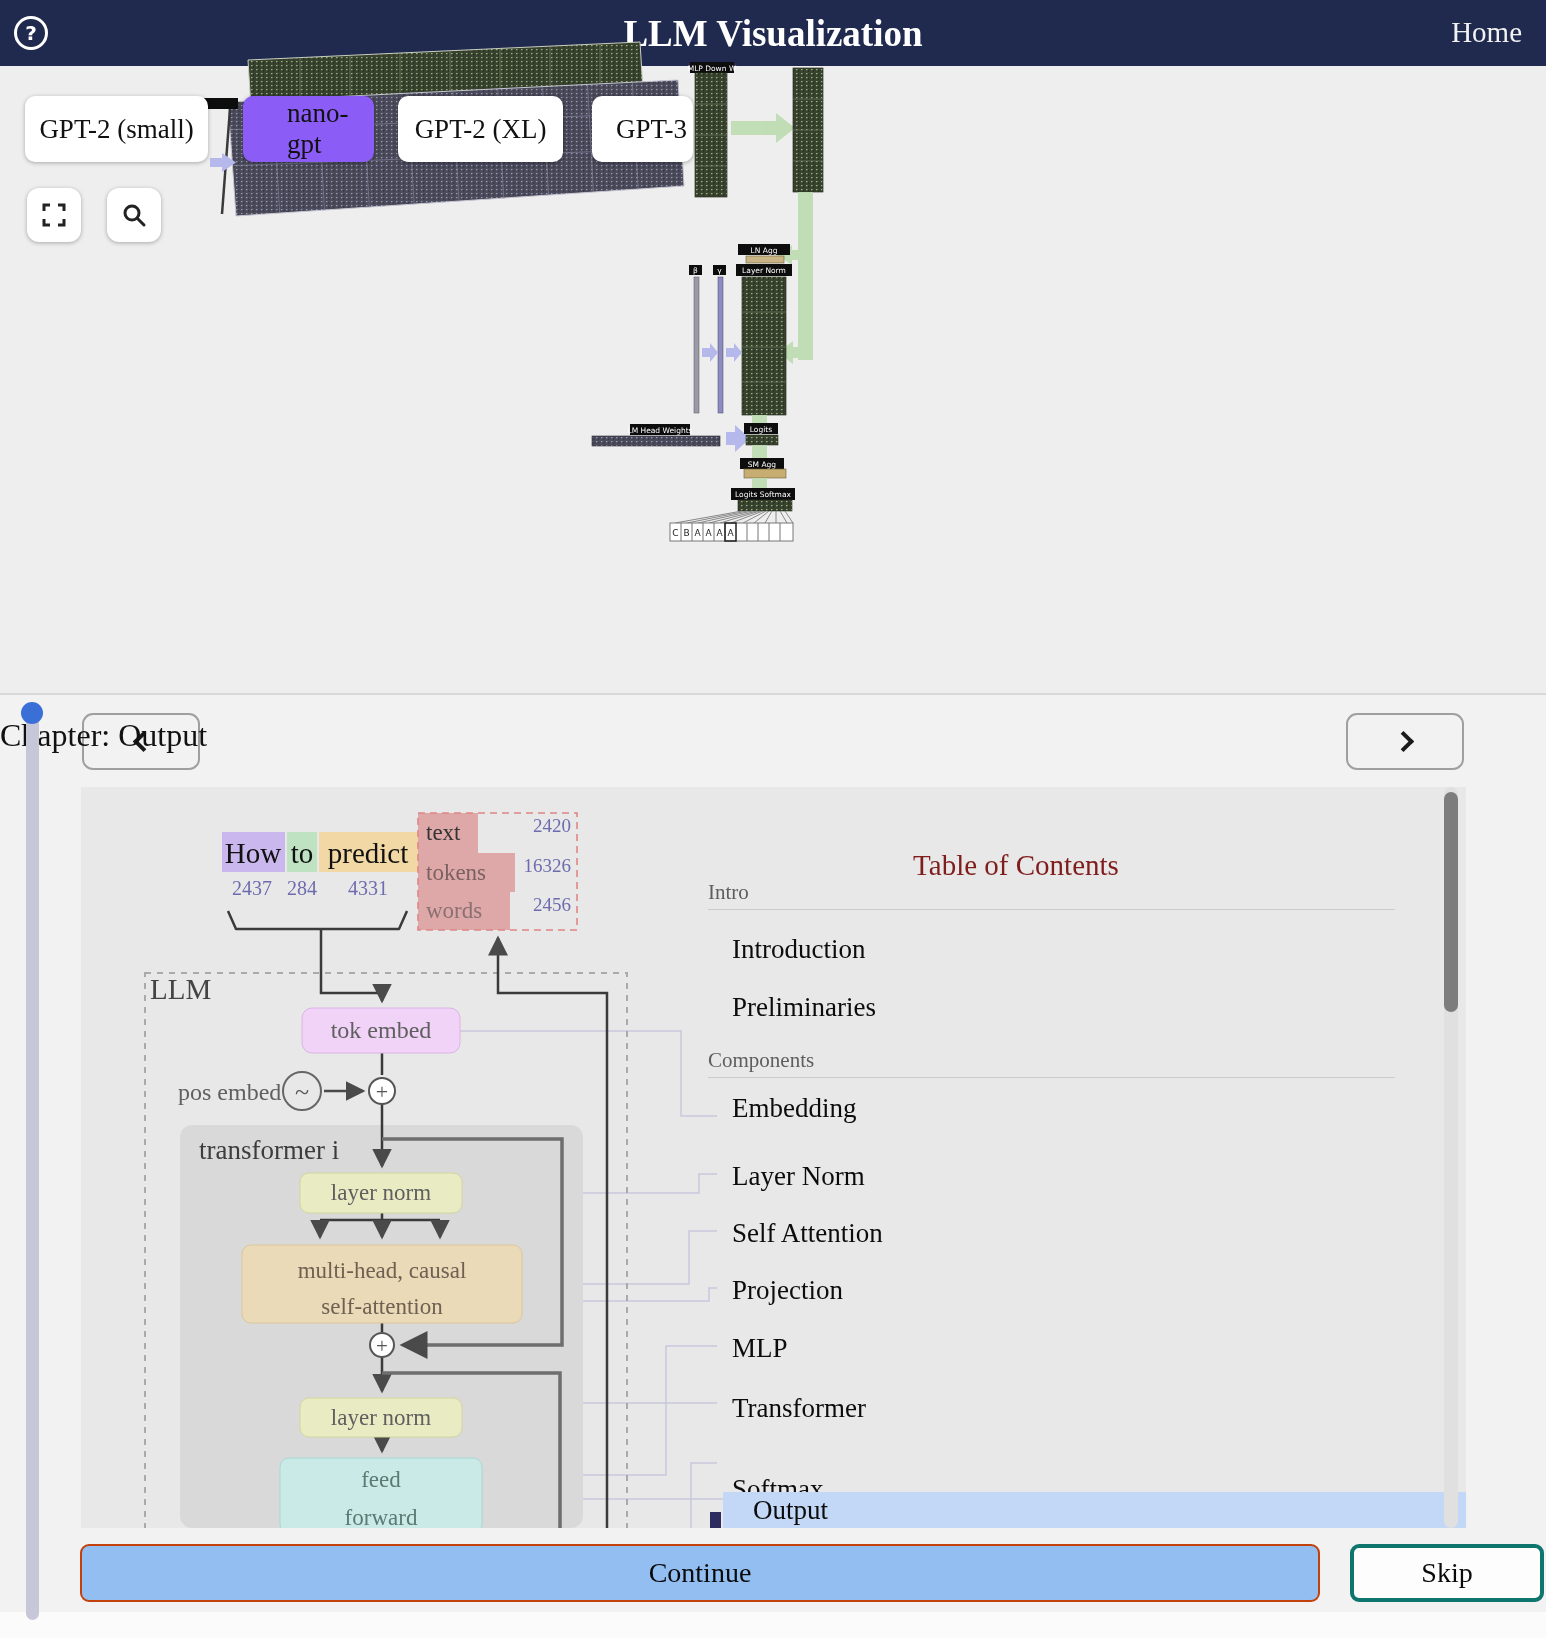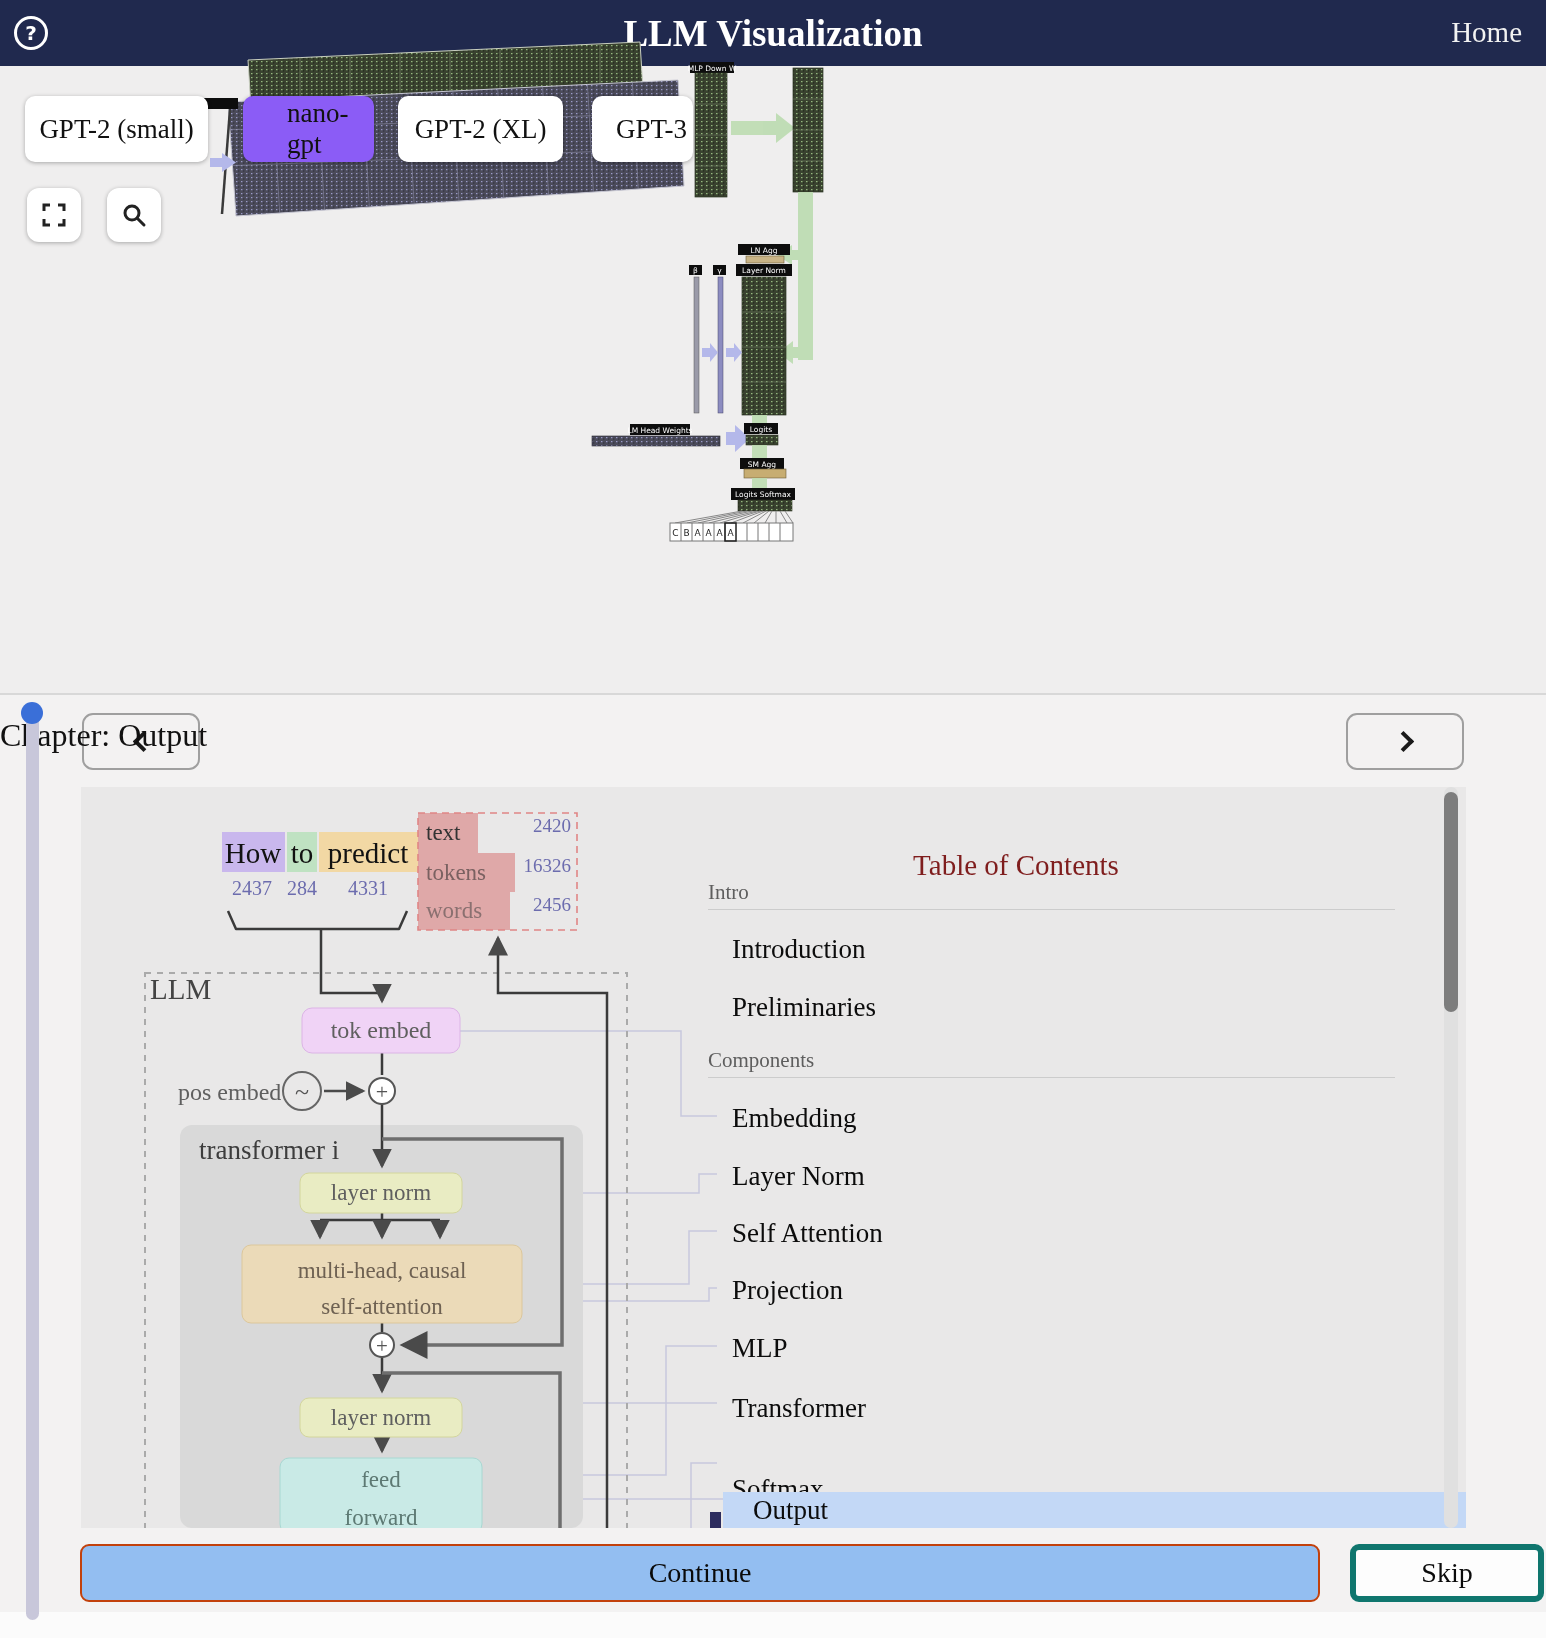--- a/index.html
+++ b/index.html
@@ -44,21 +44,21 @@
   .toc-item { position:absolute; left:651px; font-size:27px; color:#0c0c0c; cursor:pointer; line-height:30px; }
   .toc-active-row { position:absolute; left:642px; top:705px; width:755px; height:36px; background:#c3d8f6; }
   .toc-item.active { left:672px; top:708px; }
   .scroll-track { position:absolute; right:8px; top:0; width:14px; height:741px; background:#e0e0e0; border-radius:7px; }
   .scroll-thumb { position:absolute; right:8px; top:5px; width:14px; height:220px; background:#7d7d7d; border-radius:7px; cursor:pointer; }
 
   
   .continue-btn { position:absolute; left:80px; top:849px; width:1240px; height:58px; background:#93bef1; border:2px solid #c2410c;
                   border-radius:9px; font-size:28px; color:#0a0a0a; display:flex; align-items:center; justify-content:center; cursor:pointer;
                   font-family:"Liberation Serif", serif; }
-  .skip-btn { position:absolute; left:1350px; top:849px; width:194px; height:58px; background:#fdfdfd; border:6px solid #0f766e;
+  .skip-btn { position:absolute; left:1350px; top:849px; width:194px; height:58px; background:#fdfdfd; border:4px solid #0f766e;
               border-radius:9px; font-size:28px; color:#0a0a0a; display:flex; align-items:center; justify-content:center; cursor:pointer;
               font-family:"Liberation Serif", serif; }
   .bottom-strip { position:absolute; left:0; top:917px; width:1546px; height:26px; background:#fbfbfb; }
 
   .tagtxt { font-family:"DejaVu Sans", sans-serif; fill:#fff; font-size:7.5px; }
   .celltxt { font-family:"DejaVu Sans", sans-serif; fill:#222; font-size:9px; }
 </style>
 </head>
 <body>
 
@@ -394,21 +394,21 @@
 
       <div class="toc-title">Table of Contents</div>
 
       <div class="toc-sec" style="top:93px;">Intro</div>
       <div class="toc-hr" style="top:122px;"></div>
       <div class="toc-item" style="top:147px;">Introduction</div>
       <div class="toc-item" style="top:205px;">Preliminaries</div>
 
       <div class="toc-sec" style="top:261px;">Components</div>
       <div class="toc-hr" style="top:290px;"></div>
-      <div class="toc-item" style="top:316px;text-align:center;">Embedding</div>
+      <div class="toc-item" style="top:306px;text-align:center;">Embedding</div>
       <div class="toc-item" style="top:374px;">Layer Norm</div>
       <div class="toc-item" style="top:431px;">Self Attention</div>
       <div class="toc-item" style="top:488px;">Projection</div>
       <div class="toc-item" style="top:546px;">MLP</div>
       <div class="toc-item" style="top:606px;">Transformer</div>
       <div class="toc-item" style="top:663px;margin-top:24px;">Softmax</div>
 
       <div class="toc-active-row"></div>
       <div class="toc-item active">Output</div>
 

